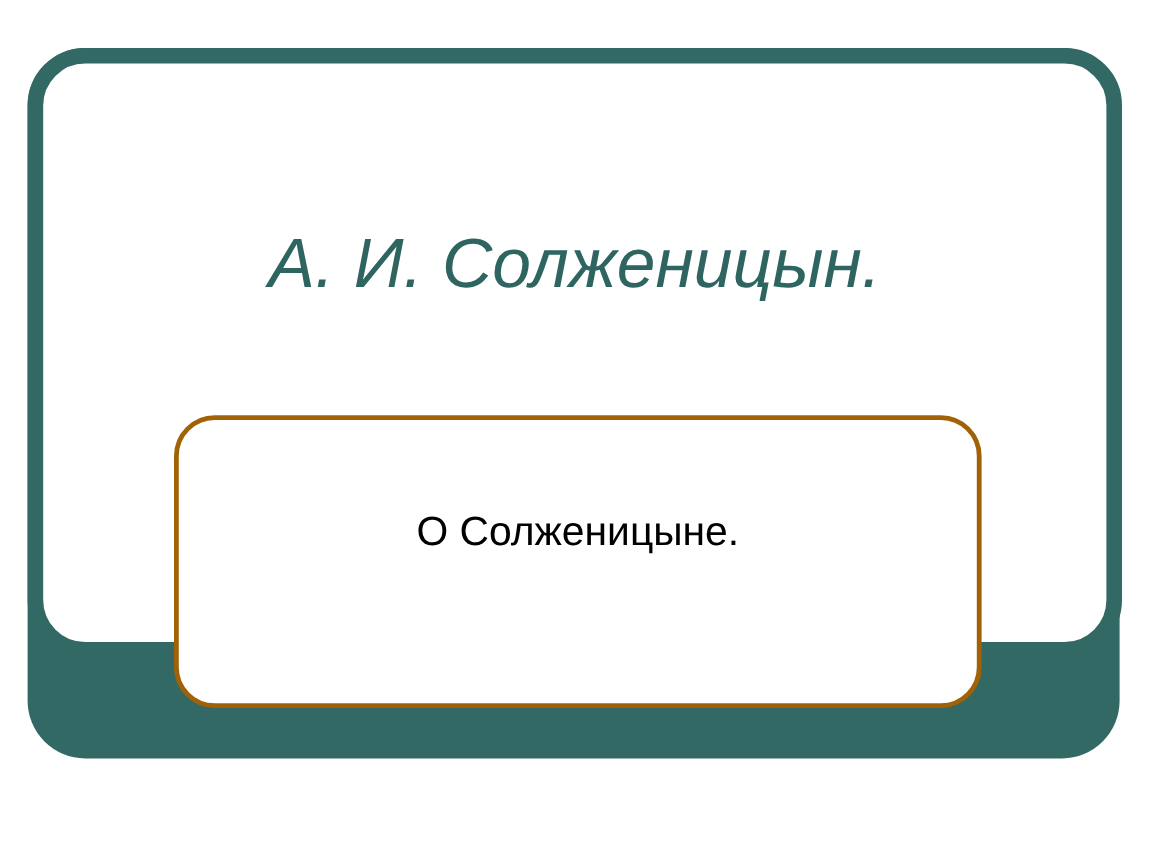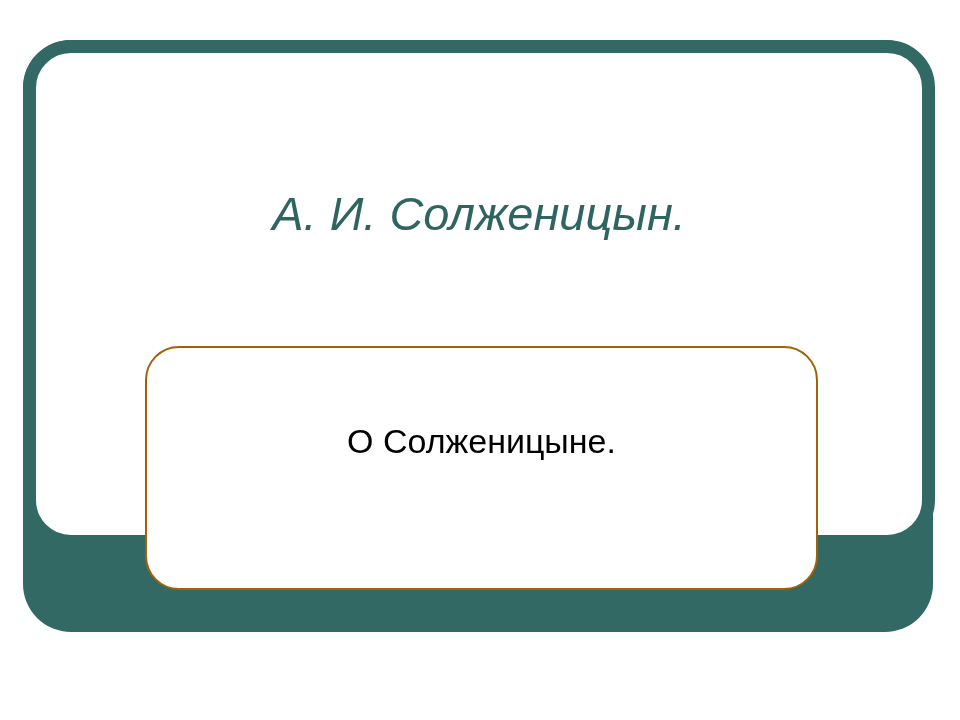--- a/index.html
+++ b/index.html
@@ -44,37 +44,37 @@
     border-radius: 48px;
   }
 
   
   .title {
     position: absolute;
     left: 23px;
     top: 186px;
     width: 912px;
     text-align: center;
-    font-size: 47px;
+    font-size: 58px;
     font-style: italic;
     line-height: 1.18;
     color: #2f6560;
     white-space: pre;
   }
 
   
   .inner-box {
     position: absolute;
     left: 145px;
     top: 346px;
     width: 673px;
     height: 244px;
     box-sizing: border-box;
     background: #ffffff;
-    border: 2px solid #a16207;
+    border: 4px solid #a16207;
     border-radius: 34px;
   }
 
   .inner-text {
     position: absolute;
     left: 0;
     right: 0;
     top: 68px;
     text-align: center;
     color: #000000;

